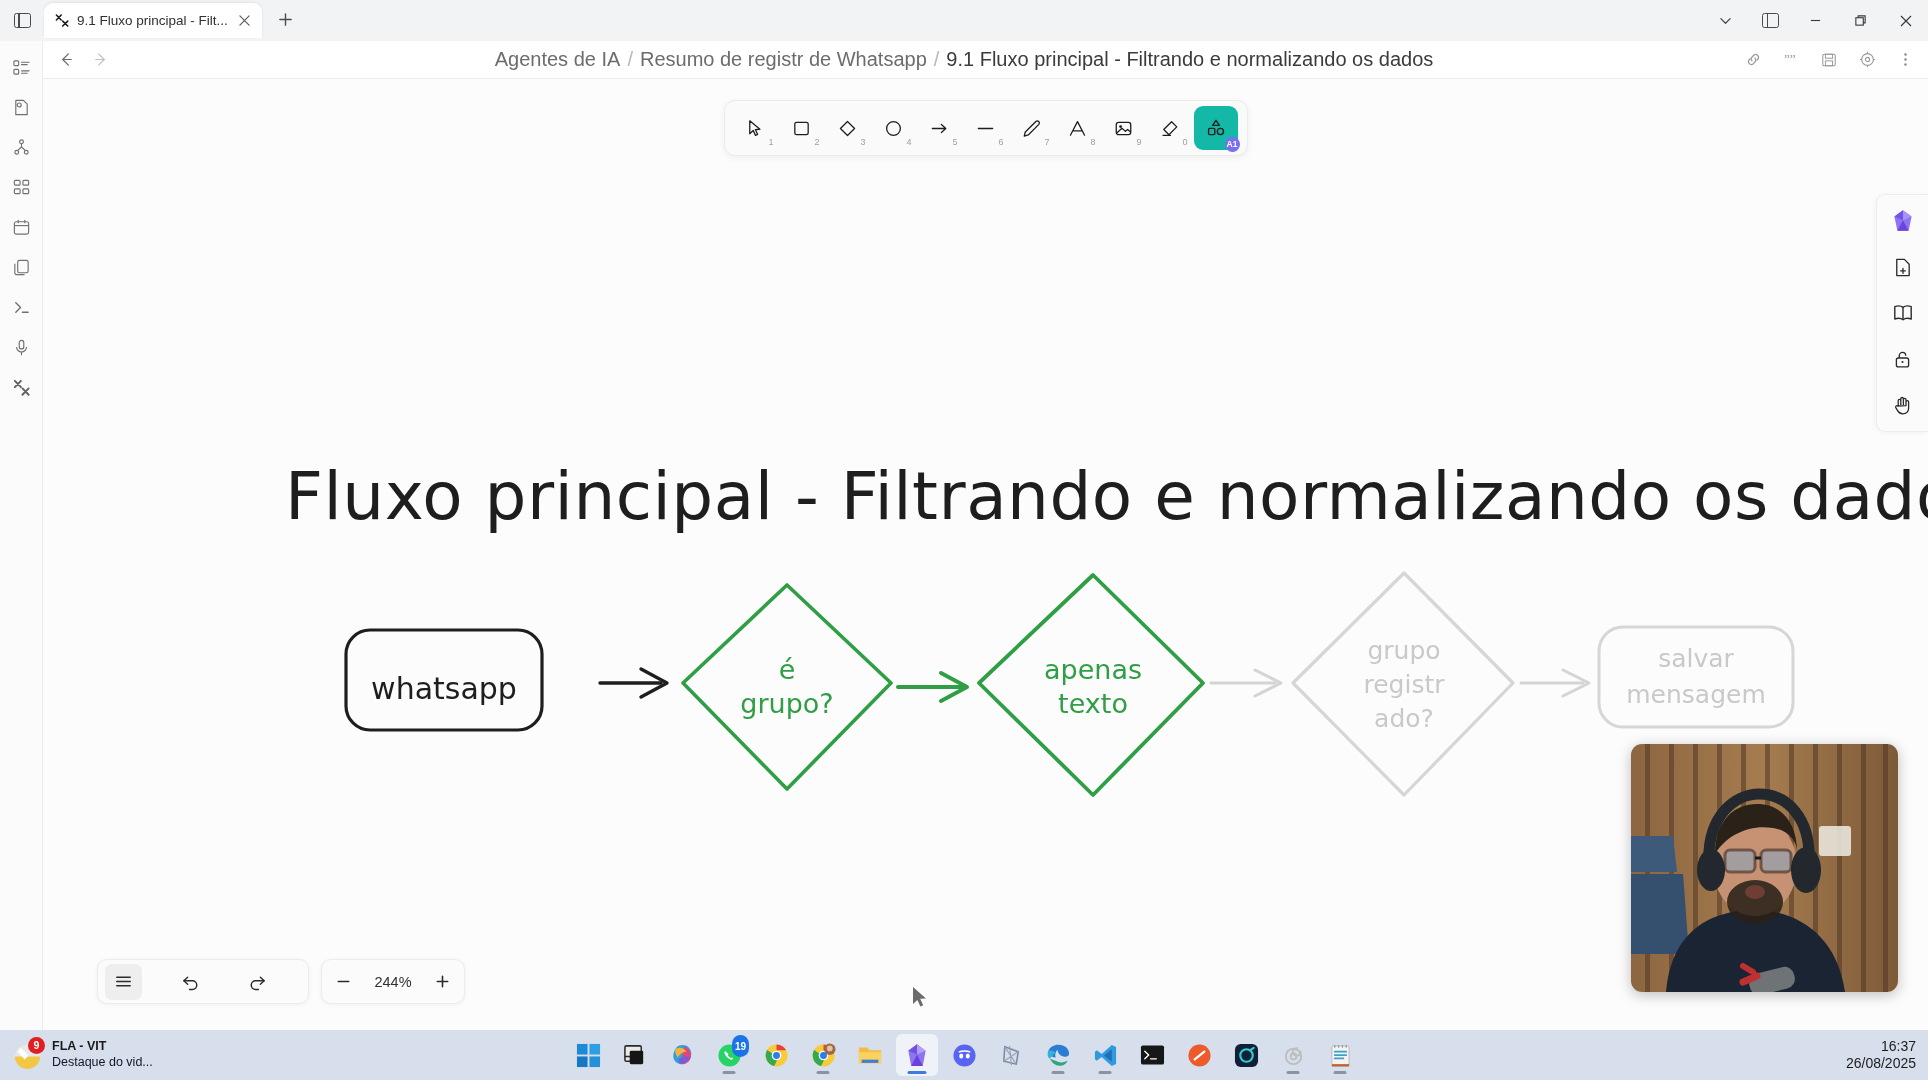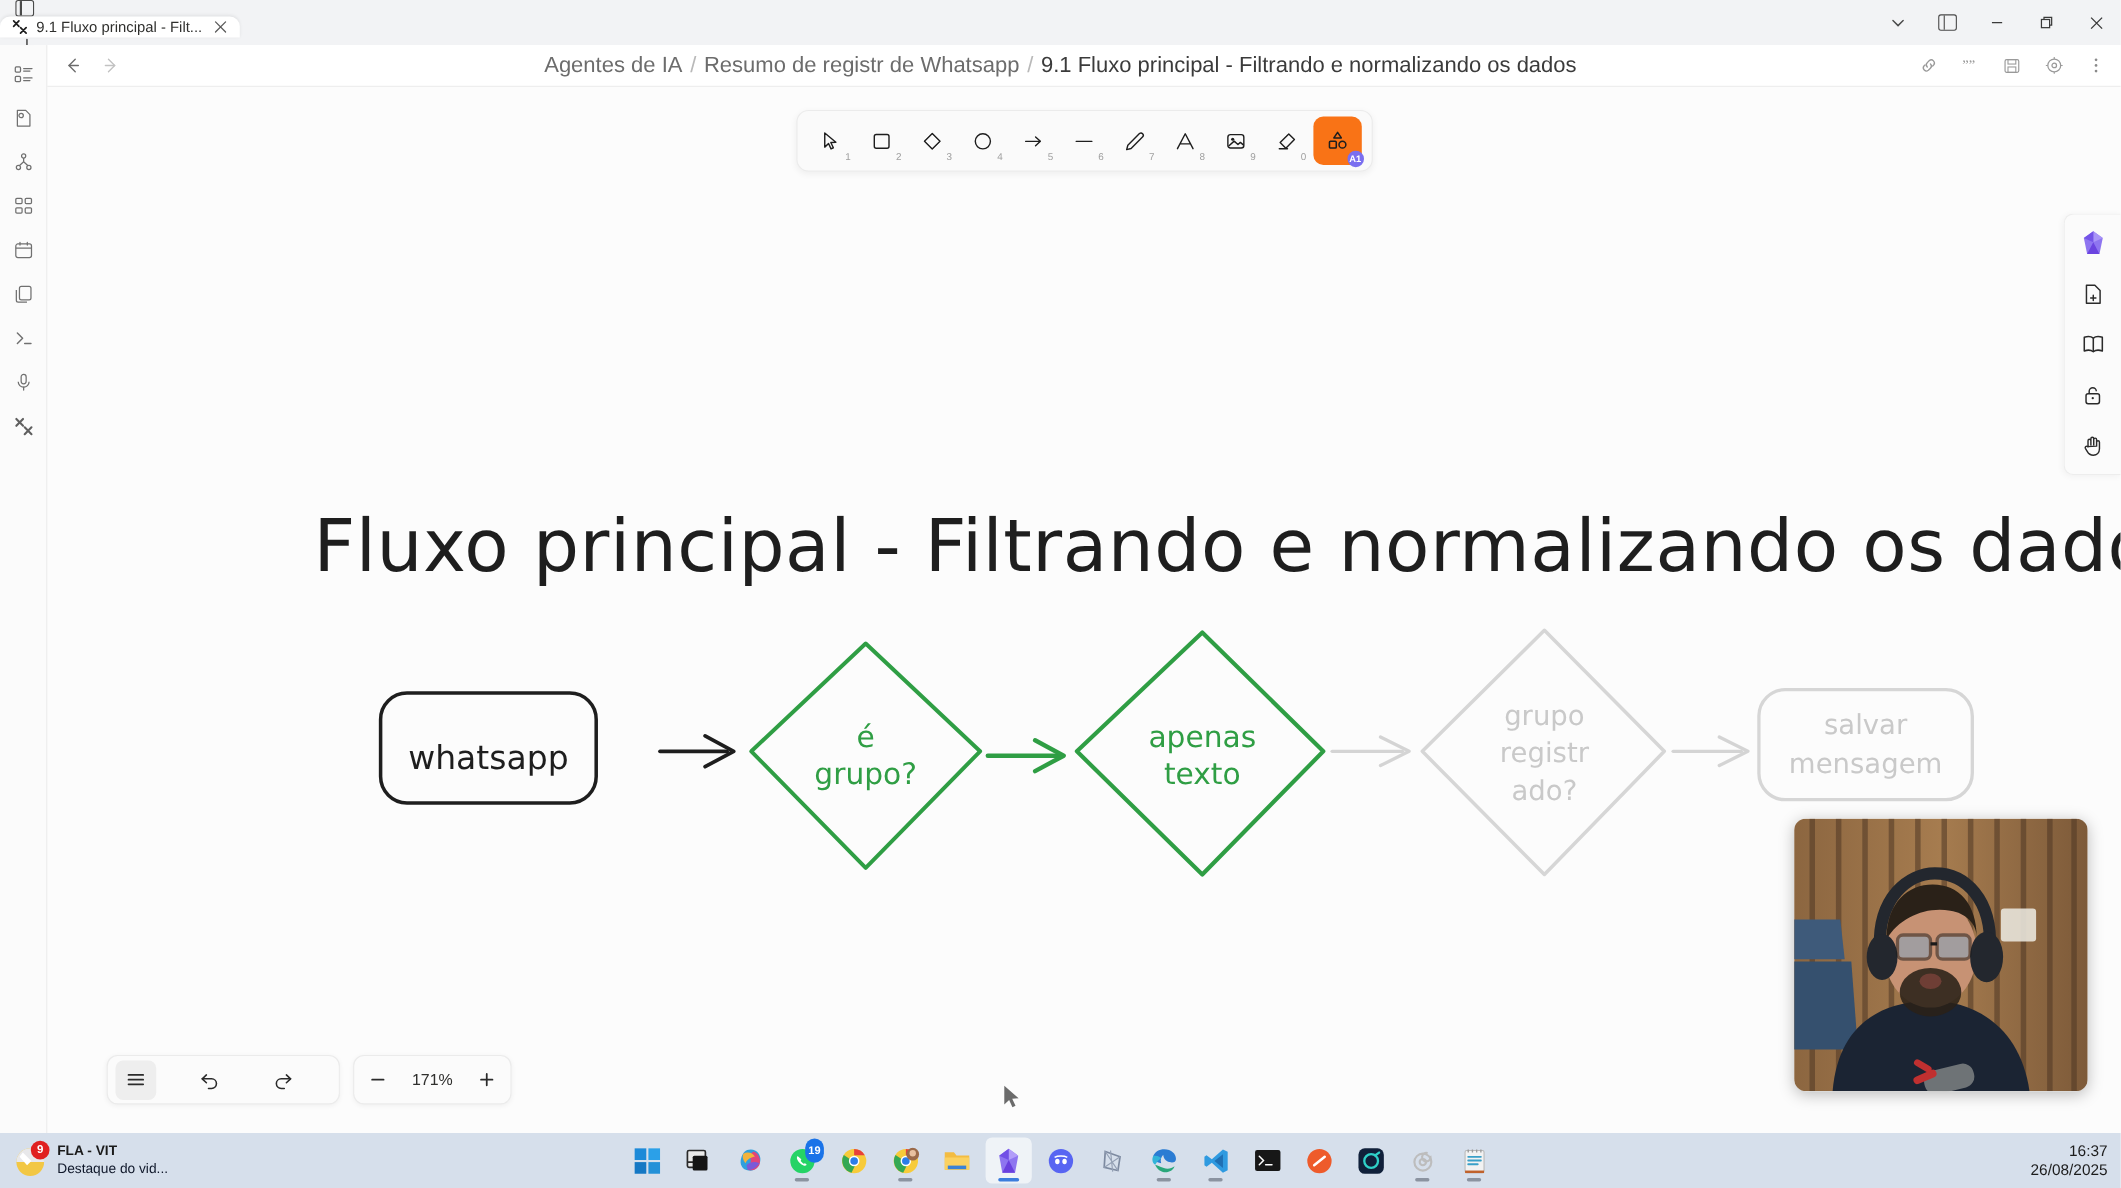--- a/index.html
+++ b/index.html
@@ -8,21 +8,21 @@
     width: 1928px; height: 1080px;
     overflow: hidden;
     font-family: "Liberation Sans", sans-serif;
     background: #ffffff;
   }
   #app { position: relative; width: 1928px; height: 1080px; background: #fafafa; }
 
   
   .browser-tabstrip {
     position: absolute; top: 0; left: 0; width: 1928px; height: 41px;
-    background: #f2f3f5; display: flex; align-items: flex-start; flex-direction: column;
+    background: #f2f3f5; display: flex; align-items: center;
   }
   .tabstrip-left-btn {
     width: 44px; height: 41px; display: flex; align-items: center; justify-content: center;
   }
   .panel-glyph {
     width: 17px; height: 15px; border: 1.6px solid #4a4a4a; border-radius: 2.5px;
     position: relative;
   }
   .panel-glyph::after {
     content:""; position: absolute; left: 3.5px; top: 0px; bottom: 0px; width: 1.6px;
@@ -88,21 +88,21 @@
     position: absolute; top: 21px; left: 50%; transform: translateX(-50%);
     background: #fafafa; border: 1px solid #ebebeb; border-radius: 11px;
     box-shadow: 0 2px 7px rgba(0,0,0,0.06);
     height: 56px; display: flex; align-items: center; padding: 0 9px; gap: 2px;
   }
   .tool-btn {
     width: 44px; height: 44px; border-radius: 9px;
     display: flex; align-items: center; justify-content: center;
     position: relative;
   }
-  .tool-btn.active { background: #f97316; font-weight: bold; }
+  .tool-btn.active { background: #14b8a6; font-weight: bold; }
   .tool-num {
     position: absolute; right: 4px; bottom: 3px;
     font-size: 9px; color: #a0a0a0; line-height: 1;
   }
   .tool-btn.active .tool-num {
     right: -2px; bottom: -2px; background: #7a6ff0; color: #fff;
     width: 15px; height: 15px; border-radius: 50%;
     display: flex; align-items: center; justify-content: center; font-size: 8.5px;
   }
 
@@ -554,21 +554,21 @@
               <path d="M17 9.2 H8 a4.6 4.6 0 0 0 0 9.2 H11" fill="none" stroke="#2b2b2b" stroke-width="1.5" stroke-linecap="round"></path>
             </svg>
         </div>
       </div>
       <div class="island island-zoom">
         <div class="isl-btn">
           <svg width="17" height="17" viewBox="0 0 18 18">
               <path d="M3.5 9 H14.5" stroke="#2b2b2b" stroke-width="1.7" stroke-linecap="round"></path>
             </svg>
         </div>
-        <div class="zoom-val">171%</div>
+        <div class="zoom-val">244%</div>
         <div class="isl-btn">
           <svg width="17" height="17" viewBox="0 0 18 18">
               <path d="M9 3.5 V14.5 M3.5 9 H14.5" stroke="#2b2b2b" stroke-width="1.7" stroke-linecap="round"></path>
             </svg>
         </div>
       </div>
     </div>
 
     <div class="webcam">
       <svg width="267" height="248" viewBox="0 0 267 248" preserveAspectRatio="none">

